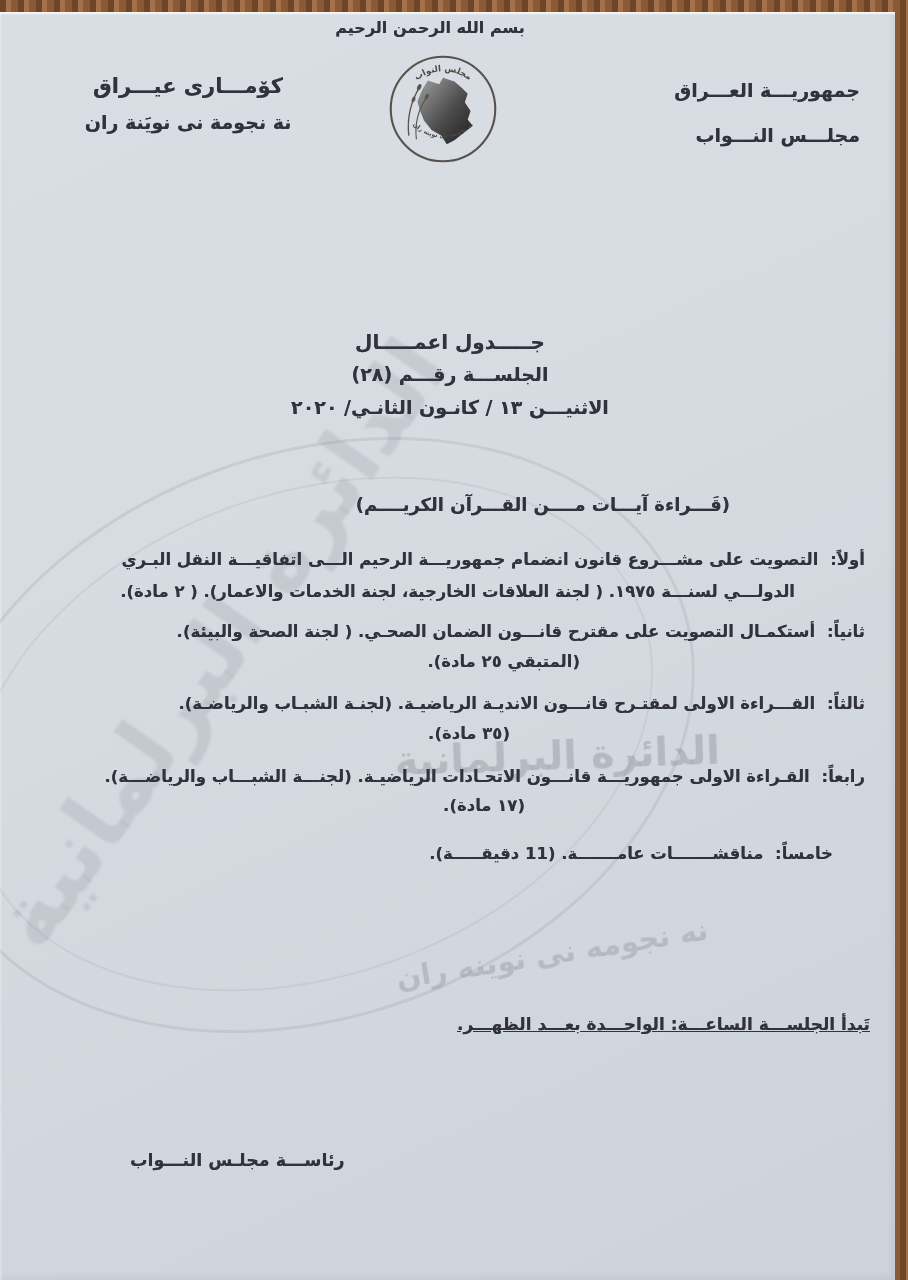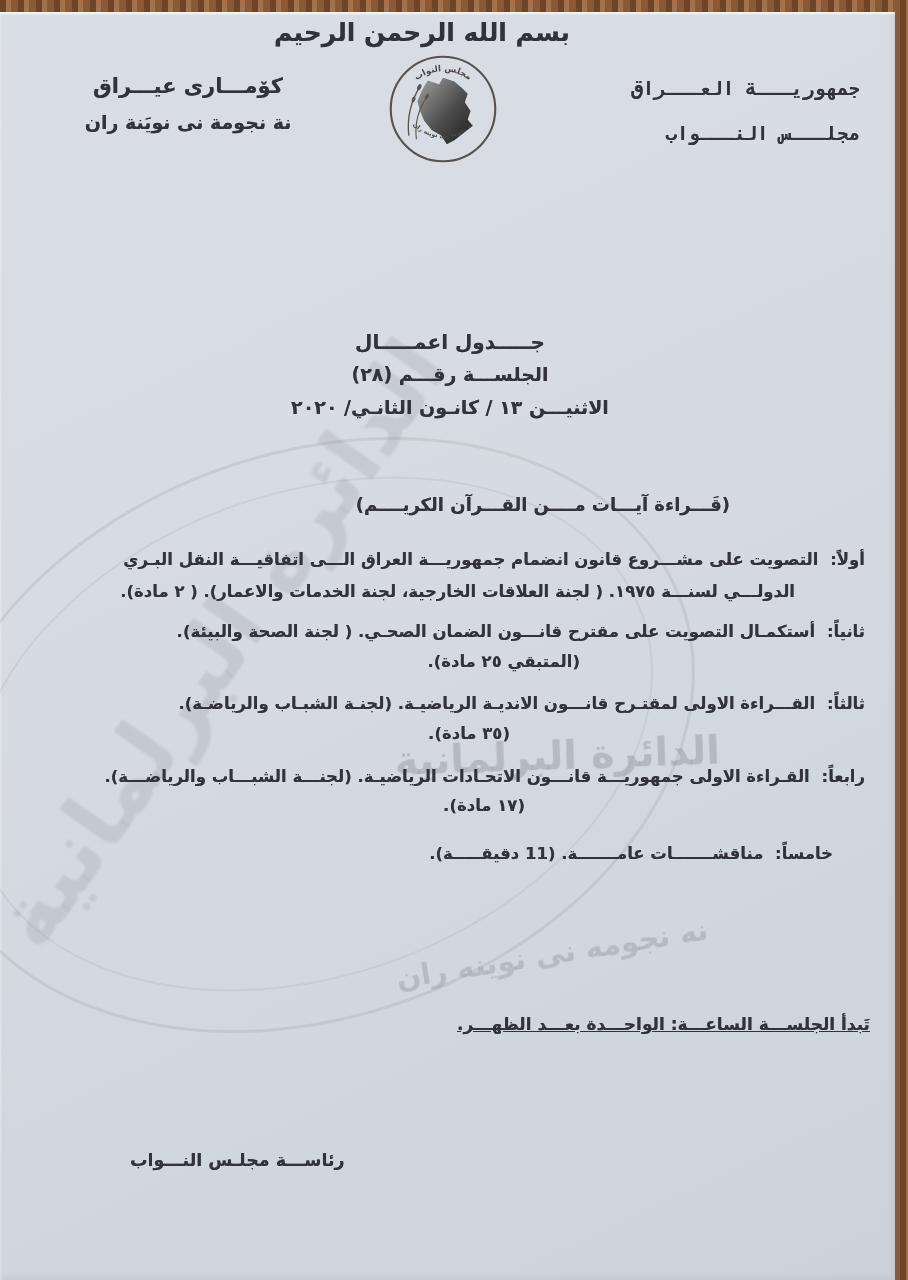--- a/index.html
+++ b/index.html
@@ -24,24 +24,24 @@
   }
   .ar{
     direction:rtl;unicode-bidi:isolate;
     color:var(--ink);font-weight:bold;white-space:nowrap;
     text-shadow:0 0 0.5px rgba(45,46,58,0.55);
   }
   .abs{position:absolute;}
   .center{text-align:center;}
   .right{text-align:right;}
   
-  .basmala{left:290px;top:6px;width:280px;font-size:25px;}
+  .basmala{left:290px;top:6px;width:280px;font-size:16px;}
   .hdr-left{left:48px;top:56px;width:280px;font-size:21px;line-height:36px;}
   .hdr-left .l2{font-size:19px;}
-  .hdr-right{right:35px;top:56px;width:280px;font-size:19px;line-height:45px;font-family:Liberation Mono, monospace;}
+  .hdr-right{right:35px;top:56px;width:280px;font-size:19px;line-height:45px;}
   .session-info{right:30px;top:152px;width:300px;font-size:15px;line-height:25px;}
   
   .emblem{left:386px;top:40px;width:114px;height:114px;}
   
   .title-1{left:250px;top:318px;width:400px;font-size:20px;}
   .title-2{left:250px;top:351px;width:400px;font-size:19px;}
   .title-3{left:230px;top:384px;width:440px;font-size:19px;}
   
   .opening{right:165px;top:482px;font-size:18px;}
   .it{font-size:16.5px;}
@@ -125,21 +125,21 @@
 
 
     <div class="abs ar center title-1">جـــــدول اعمـــــال</div>
     <div class="abs ar center title-2">الجلســـة رقـــم (٢٨)</div>
     <div class="abs ar center title-3">الاثنيـــن ١٣ / كانـون الثانـي/ ٢٠٢٠</div>
 
     <div class="abs ar opening">(قَـــراءة آيـــات مــــن القـــرآن الكريــــم)</div>
 
     <div class="abs ar it i1a">
       <span class="lbl">أولاً:</span>
-      <span>التصويت على مشـــروع قانون انضمام جمهوريـــة العراق الـــى اتفاقيـــة النقل البـري</span>
+      <span>التصويت على مشـــروع قانون انضمام جمهوريـــة الرحيم الـــى اتفاقيـــة النقل البـري</span>
     </div>
     <div class="abs ar it i1b">الدولـــي لسنـــة ١٩٧٥. ( لجنة العلاقات الخارجية، لجنة الخدمات والاعمار). ( ٢ مادة).</div>
 
     <div class="abs ar it i2a">
       <span class="lbl">ثانياً:</span>
       <span>أستكمـال التصويت على مقترح قانـــون الضمان الصحـي. ( لجنة الصحة والبيئة).</span>
     </div>
     <div class="abs ar it i2b">(المتبقي ٢٥ مادة).</div>
 
     <div class="abs ar it i3a">

